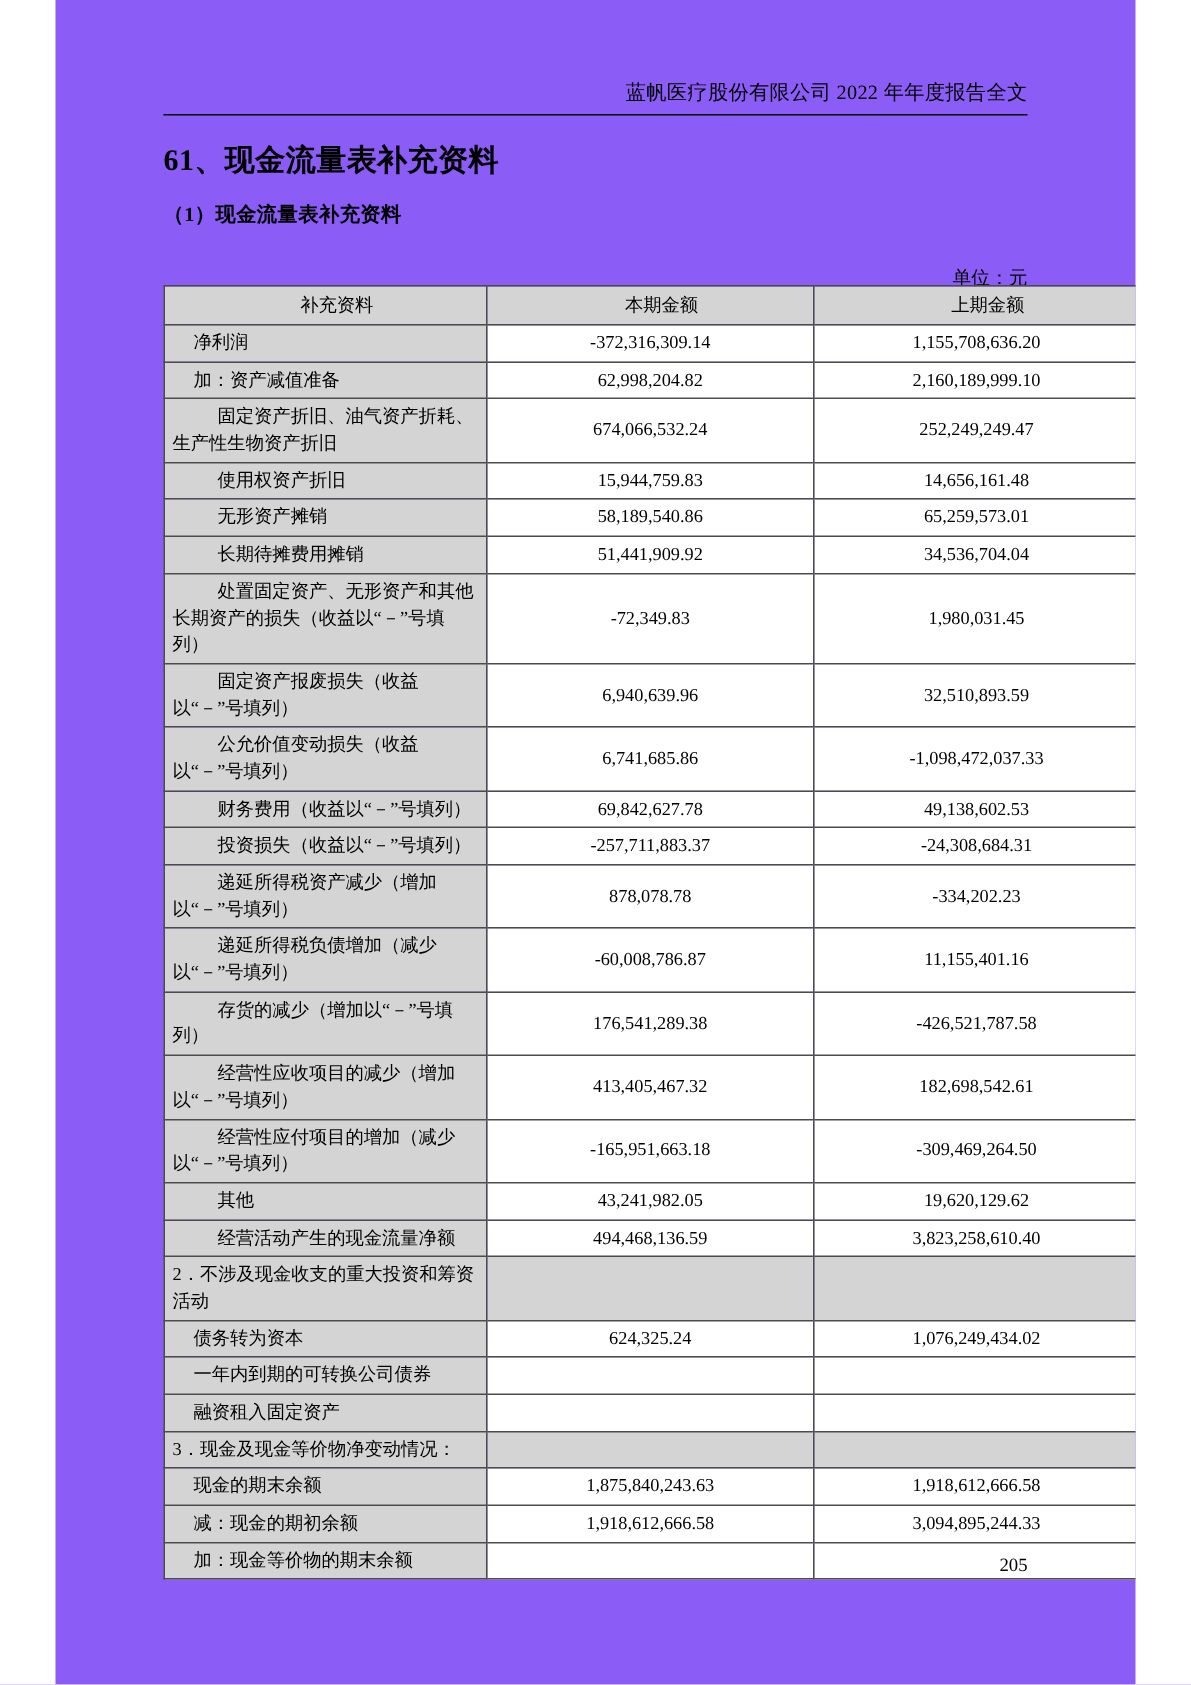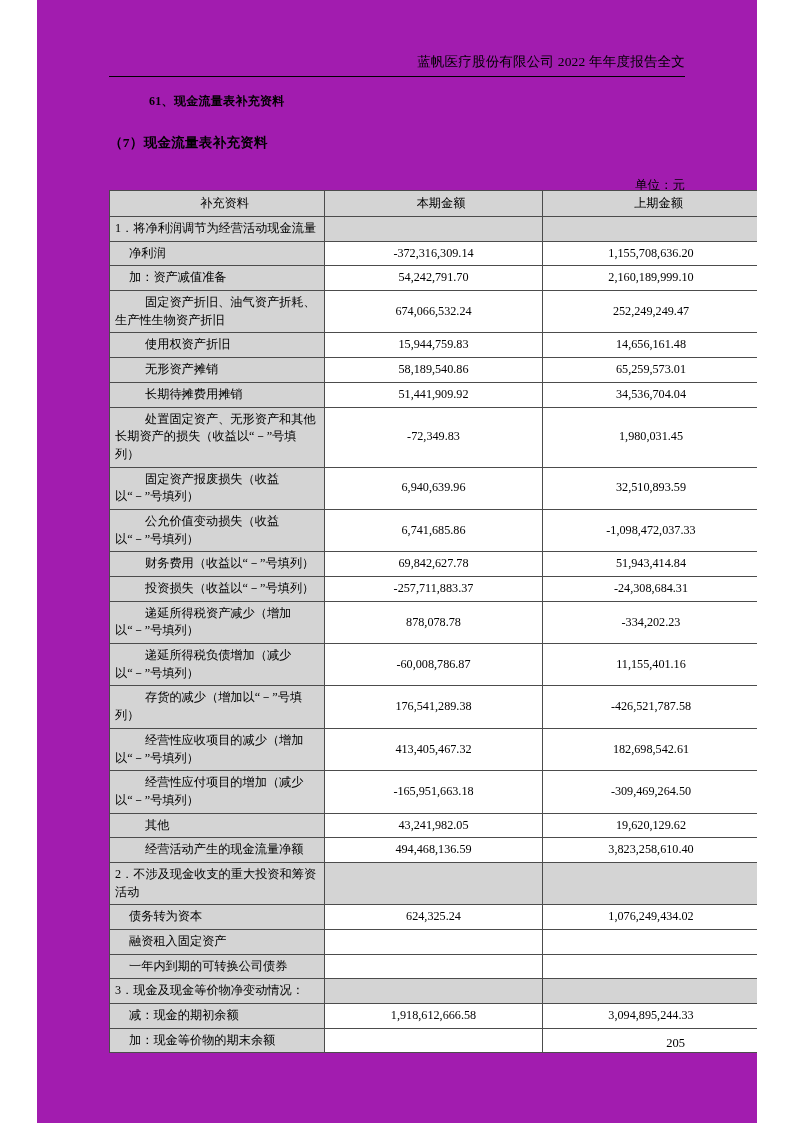--- a/index.html
+++ b/index.html
@@ -9,21 +9,21 @@
   }
   body {
     font-family: "Liberation Serif", "DejaVu Serif", serif;
     color: #000000;
   }
   .page {
     position: relative;
     width: 720px;
     height: 1123px;
     margin: 0 auto;
-    background: #a21caf;
+    background: #8b5cf6;
     box-sizing: border-box;
     overflow: hidden;
     text-decoration: underline;
   }
   .header {
     position: absolute;
     top: 54px;
     left: 72px;
     right: 72px;
     text-align: right;
@@ -36,24 +36,23 @@
     position: absolute;
     top: 76px;
     left: 72px;
     right: 72px;
     border-bottom: 1.1px solid #000000;
   }
   .sec-title {
     position: absolute;
     left: 72px;
     top: 93px;
-    font-size: 12px;
+    font-size: 20px;
     font-weight: bold;
     letter-spacing: 0.3px;
-    margin-left: 40px;
   }
   .sub-title {
     position: absolute;
     left: 72px;
     top: 134px;
     font-size: 13.5px;
     font-weight: bold;
     letter-spacing: 0.3px;
   }
   .unit {
@@ -114,50 +113,45 @@
 </style>
 </head>
 <body>
 
 <div class="page">
 
   <div class="header">蓝帆医疗股份有限公司 2022 年年度报告全文</div>
   <div class="header-rule"></div>
 
   <div class="sec-title">61、现金流量表补充资料</div>
-  <div class="sub-title">（7）现金流量表补充资料</div>
+  <div class="sub-title">（1）现金流量表补充资料</div>
   <div class="unit">单位：元</div>
 
   <table class="cf">
     <colgroup>
       <col class="c0">
         <col class="c1">
         <col class="c2">
     </colgroup>
     <thead>
       <tr>
         <th>补充资料</th>
         <th>本期金额</th>
         <th>上期金额</th>
       </tr>
     </thead>
     <tbody id="cf-body">
         <tr>
-          <td class="label lvl0">1．将净利润调节为经营活动现金流量</td>
-          <td class="val shaded"></td>
-          <td class="val shaded"></td>
-        </tr>
-        <tr>
           <td class="label lvl1">净利润</td>
           <td class="val">-372,316,309.14</td>
           <td class="val">1,155,708,636.20</td>
         </tr>
         <tr>
           <td class="label lvl1">加：资产减值准备</td>
-          <td class="val">54,242,791.70</td>
+          <td class="val">62,998,204.82</td>
           <td class="val">2,160,189,999.10</td>
         </tr>
         <tr>
           <td class="label lvl2">固定资产折旧、油气资产折耗、生产性生物资产折旧</td>
           <td class="val">674,066,532.24</td>
           <td class="val">252,249,249.47</td>
         </tr>
         <tr>
           <td class="label lvl2">使用权资产折旧</td>
           <td class="val">15,944,759.83</td>
@@ -184,21 +178,21 @@
           <td class="val">32,510,893.59</td>
         </tr>
         <tr>
           <td class="label lvl2">公允价值变动损失（收益以“－”号填列）</td>
           <td class="val">6,741,685.86</td>
           <td class="val">-1,098,472,037.33</td>
         </tr>
         <tr>
           <td class="label lvl2">财务费用（收益以“－”号填列）</td>
           <td class="val">69,842,627.78</td>
-          <td class="val">51,943,414.84</td>
+          <td class="val">49,138,602.53</td>
         </tr>
         <tr>
           <td class="label lvl2">投资损失（收益以“－”号填列）</td>
           <td class="val">-257,711,883.37</td>
           <td class="val">-24,308,684.31</td>
         </tr>
         <tr>
           <td class="label lvl2">递延所得税资产减少（增加以“－”号填列）</td>
           <td class="val">878,078.78</td>
           <td class="val">-334,202.23</td>
@@ -237,33 +231,38 @@
           <td class="label lvl0">2．不涉及现金收支的重大投资和筹资活动</td>
           <td class="val shaded"></td>
           <td class="val shaded"></td>
         </tr>
         <tr>
           <td class="label lvl1">债务转为资本</td>
           <td class="val">624,325.24</td>
           <td class="val">1,076,249,434.02</td>
         </tr>
         <tr>
+          <td class="label lvl1">一年内到期的可转换公司债券</td>
+          <td class="val"></td>
+          <td class="val"></td>
+        </tr>
+        <tr>
           <td class="label lvl1">融资租入固定资产</td>
           <td class="val"></td>
           <td class="val"></td>
         </tr>
         <tr>
-          <td class="label lvl1">一年内到期的可转换公司债券</td>
-          <td class="val"></td>
-          <td class="val"></td>
-        </tr>
-        <tr>
           <td class="label lvl0">3．现金及现金等价物净变动情况：</td>
           <td class="val shaded"></td>
           <td class="val shaded"></td>
+        </tr>
+        <tr>
+          <td class="label lvl1">现金的期末余额</td>
+          <td class="val">1,875,840,243.63</td>
+          <td class="val">1,918,612,666.58</td>
         </tr>
         <tr>
           <td class="label lvl1">减：现金的期初余额</td>
           <td class="val">1,918,612,666.58</td>
           <td class="val">3,094,895,244.33</td>
         </tr>
         <tr>
           <td class="label lvl1">加：现金等价物的期末余额</td>
           <td class="val"></td>
           <td class="val"></td>

